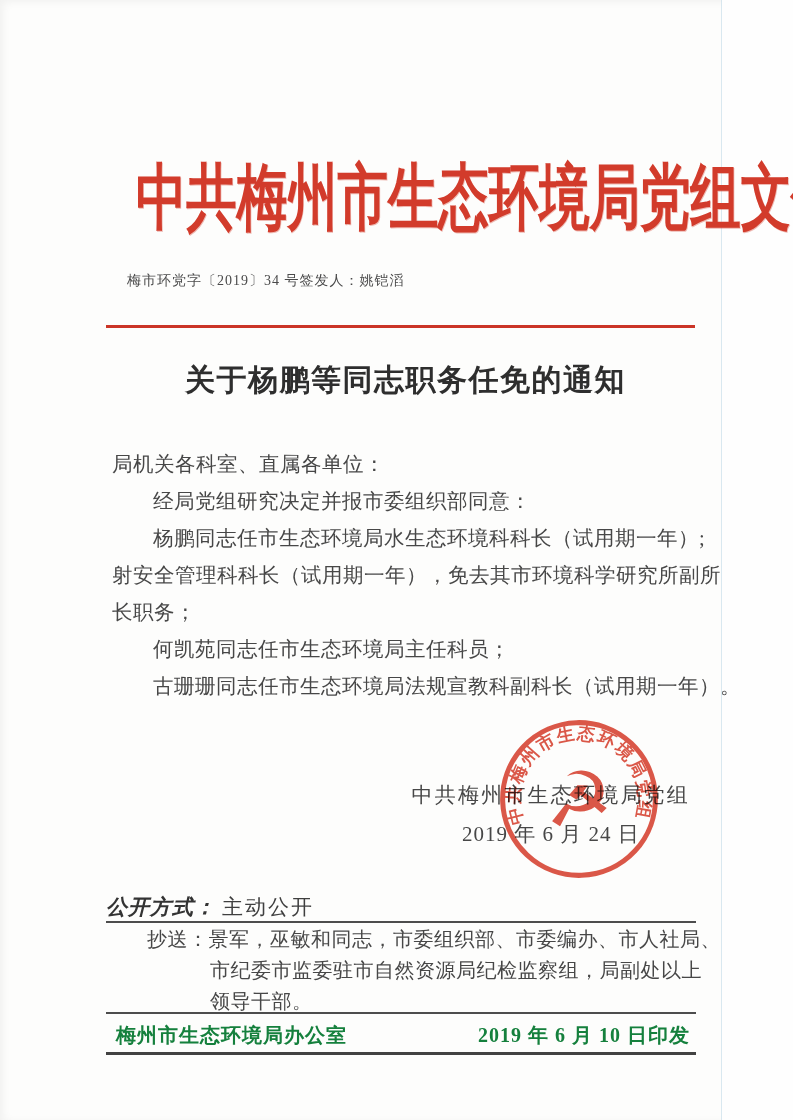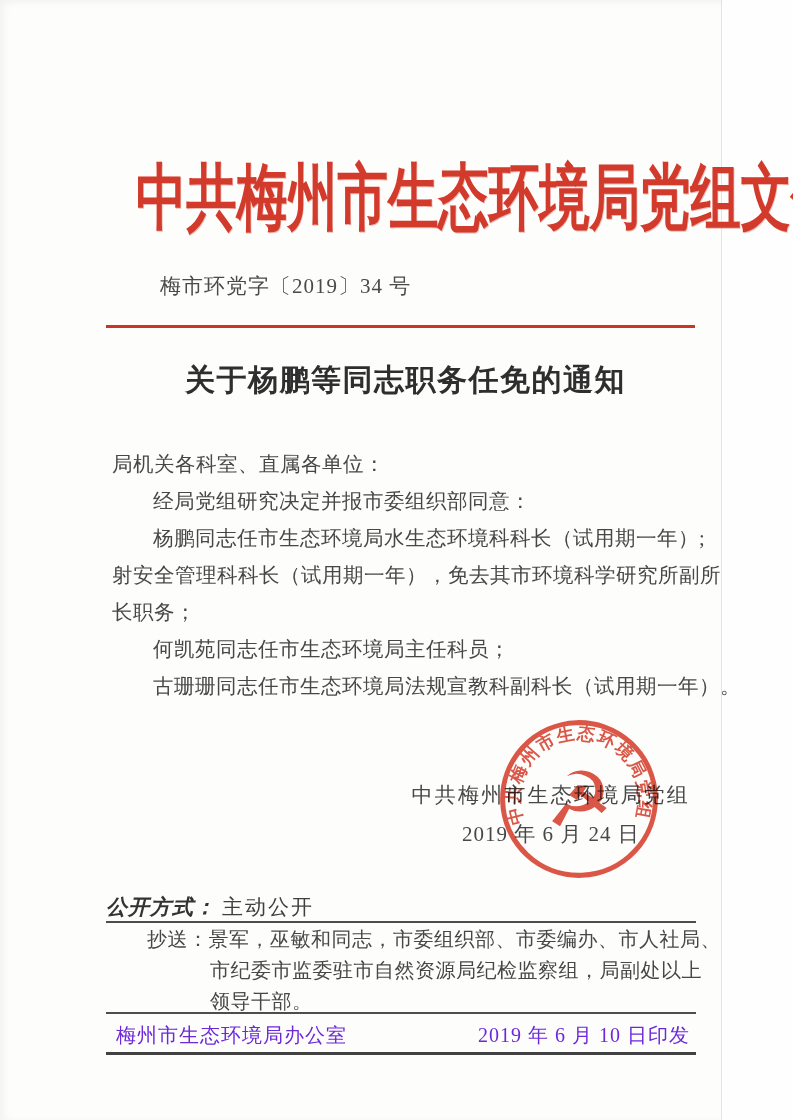--- a/index.html
+++ b/index.html
@@ -27,21 +27,21 @@
     text-align:center;
     font-size:72px;font-weight:bold;
     color:#d23b2b;
     white-space:nowrap;
     transform:scaleX(0.70);
     text-shadow:1px 1px 0 rgba(210,59,43,.35);
   }
   .docnum-row{
     position:absolute;top:272px;left:127px;width:556px;
     display:flex;justify-content:flex-start;
-    font-size:21px;letter-spacing:1px;color:#4a4a4a;margin-left:33px;
+    font-size:14px;letter-spacing:1px;color:#4a4a4a;
   }
   .red-rule{
     position:absolute;top:325px;left:106px;width:589px;height:3px;
     background:#cb3527;
   }
   
   .doc-title{
     position:absolute;top:360px;left:19px;width:773px;
     text-align:center;
     font-size:30px;font-weight:bold;letter-spacing:1.5px;
@@ -85,37 +85,38 @@
   .divider.d3{top:1052px;height:2.5px;background:#424242;}
   .cc-block{
     position:absolute;top:924px;left:106px;width:590px;
     font-size:20px;line-height:31px;letter-spacing:.5px;color:#474747;
   }
   .cc-line1{padding-left:41px;white-space:nowrap;}
   .cc-cont{padding-left:104px;white-space:nowrap;}
   .footer-row{
     position:absolute;top:1019px;left:106px;width:590px;
     display:flex;justify-content:space-between;align-items:center;
-    font-size:20px;line-height:33px;letter-spacing:1px;color:#6d28d9;
+    font-size:20px;line-height:33px;letter-spacing:1px;color:#15803d;font-weight:bold;
   }
   .footer-row .office{padding-left:10px;}
   .footer-row .printdate{padding-right:6px;}
 </style>
 </head>
 <body>
 
 <div class="page">
 
   <div class="scan-edge-rightfill"></div>
   <div class="scan-edge-right"></div>
 
   <div class="header-title">中共梅州市生态环境局党组文件</div>
 
   <div class="docnum-row">
     <span>梅市环党字〔2019〕34 号</span>
+    <span>签发人：姚铠滔</span>
   </div>
 
   <div class="red-rule"></div>
 
   <div class="doc-title">关于杨鹏等同志职务任免的通知</div>
 
   <div class="body-block">
     <div class="body-line">局机关各科室、直属各单位：</div>
     <div class="body-line indent">经局党组研究决定并报市委组织部同意：</div>
     <div class="body-line indent">杨鹏同志任市生态环境局水生态环境科科长（试用期一年）;</div>

